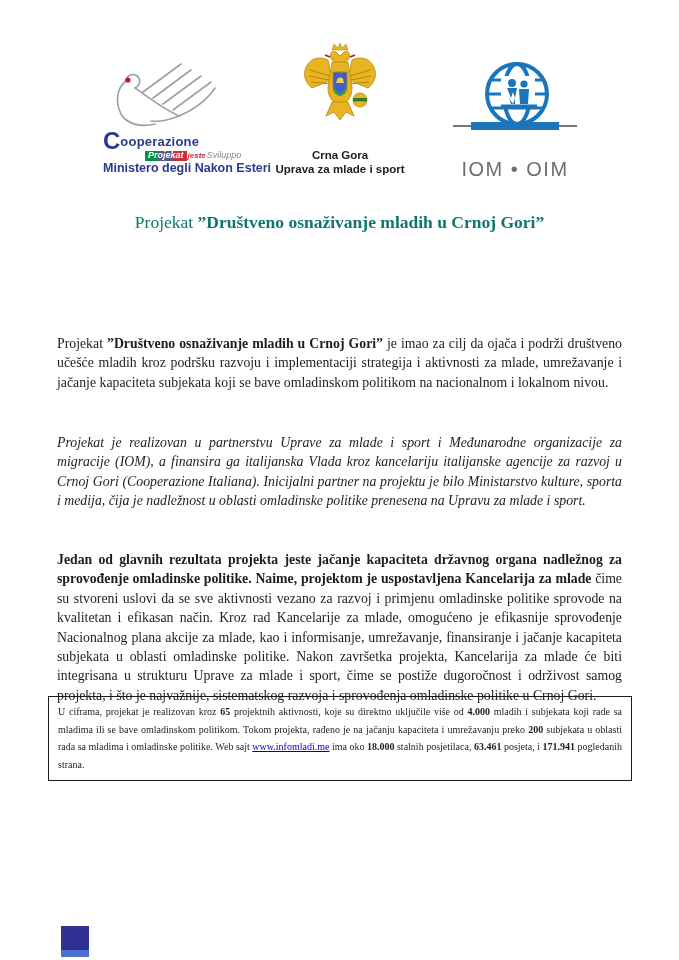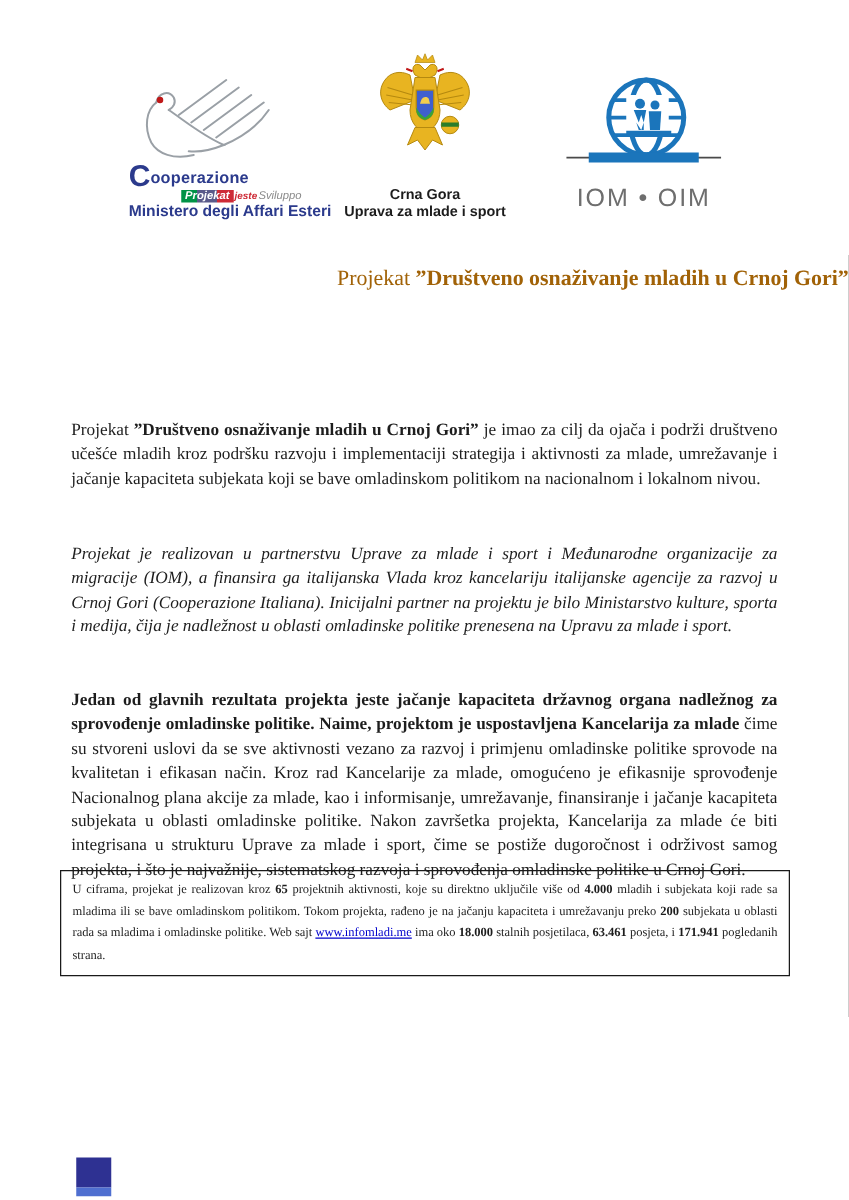--- a/index.html
+++ b/index.html
@@ -29,24 +29,24 @@
   .coop-allo { color: #ce2b37; font-weight: bold; font-size: 8px; }
   .coop-sviluppo { color: #8a8a8a; font-weight: normal; }
   .coop-row3 { font-family: "Liberation Sans", sans-serif; color: #2b3a8c; font-weight: bold; font-size: 12.5px; margin-top: 1px; white-space: nowrap; }
 
   .logo-arms { position: absolute; left: 275px; top: 42px; width: 130px; text-align: center; }
   .arms-caption { font-family: "Liberation Sans", sans-serif; font-weight: bold; color: #1c1c1c; }
   .arms-line1 { font-size: 11.5px; margin-top: 19px; }
   .arms-line2 { font-size: 11.5px; margin-top: 2px; }
 
   .logo-iom { position: absolute; left: 450px; top: 60px; width: 130px; text-align: center; }
-  .iom-caption { font-family: "Liberation Sans", sans-serif; color: #6e6e6e; font-size: 20px; letter-spacing: 1.5px; margin-top: 7px; }
+  .iom-caption { font-family: "Liberation Sans", sans-serif; color: #6e6e6e; font-size: 20px; letter-spacing: 1.5px; margin-top: 18px; }
 
   
-  .doc-title { position: absolute; top: 212px; left: 0; width: 100%; text-align: right; font-size: 17.5px; color: #a16207; }
+  .doc-title { position: absolute; top: 212px; left: 0; width: 100%; text-align: center; font-size: 17.5px; color: #0f766e; }
   .doc-title .t-bold { font-weight: bold; }
 
   
   .para {
     position: absolute; left: 57px; width: 565px;
     font-size: 13.8px; line-height: 19.4px; text-align: justify; color: #1d1d1d; margin-top: 31px;
   }
   .p1 { top: 303px; }
   .p2 { top: 402px; font-style: italic; }
   .p3 { top: 519px; }
@@ -85,21 +85,21 @@
       </g>
       <circle cx="25" cy="22" r="2.6" fill="#c01818"></circle>
     </svg>
     <div class="coop-text">
       <div class="coop-row1"><span class="coop-bigc">C</span><span class="coop-rest">ooperazione</span></div>
       <div class="coop-row2">
         <span class="coop-band">Projekat</span>
         <span class="coop-allo">jeste</span>
         <span class="coop-sviluppo">Sviluppo</span>
       </div>
-      <div class="coop-row3">Ministero degli Affari Esteri</div>
+      <div class="coop-row3">Ministero degli Nakon Esteri</div>
     </div>
   </div>
 
   <div class="logo-arms">
     <svg width="84" height="84" viewBox="0 0 84 84">
 
       <path d="M34,8 L50,8 L48,2 L44,6 L42,1 L40,6 L36,2 Z" fill="#e8b421" stroke="#b5890f" stroke-width="0.6"></path>
 
       <path d="M10,22 C4,30 6,40 14,46 L34,38 L30,18 C22,14 14,16 10,22 Z" fill="#e8b421" stroke="#b5890f" stroke-width="0.8"></path>
       <path d="M74,22 C80,30 78,40 70,46 L50,38 L54,18 C62,14 70,16 74,22 Z" fill="#e8b421" stroke="#b5890f" stroke-width="0.8"></path>

